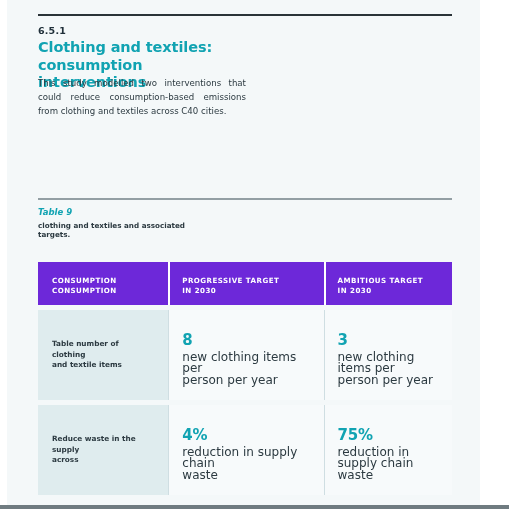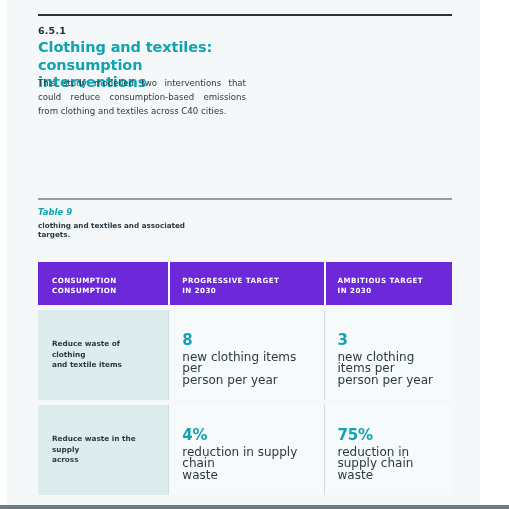--- a/index.html
+++ b/index.html
@@ -236,21 +236,21 @@
           <span class="line">IN 2030</span>
         </div>
       </div>
     </div>
 
     <div class="row-gap"></div>
 
     <div class="t-row body-row">
       <div class="cell col-1">
         <div class="row-label">
-          <span class="line">Reduce waste of clothing</span>
+          <span class="line">Table number of clothing</span>
           <span class="line">and textile items</span>
         </div>
       </div>
       <div class="cell col-2">
         <div class="value-num">8</div>
         <div class="value-desc">
           <span class="line">new clothing items per</span>
           <span class="line">person per year</span>
         </div>
       </div>

